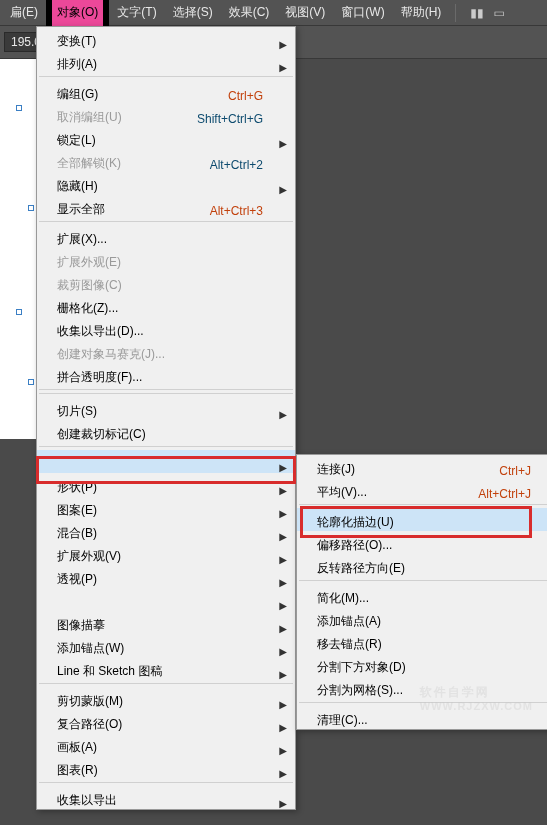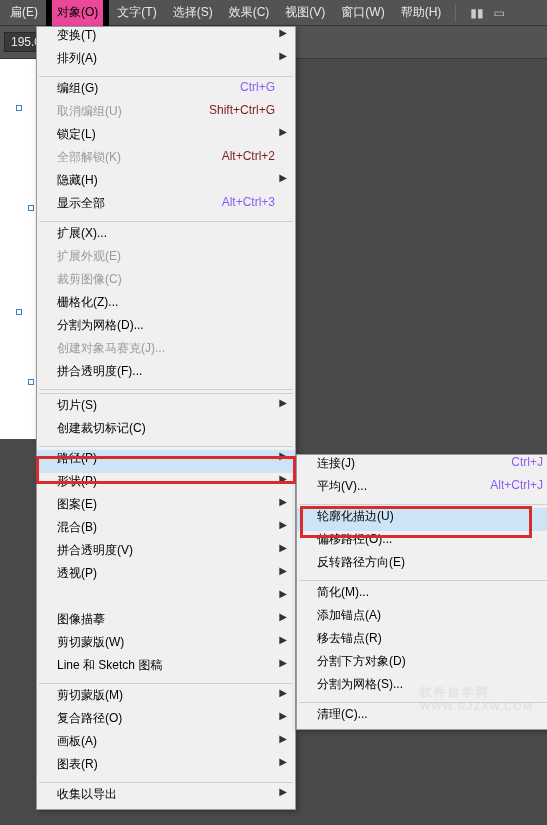--- a/index.html
+++ b/index.html
@@ -10,26 +10,26 @@
 .menubar-sep{width:1px;height:18px;background:#6a6a6a;margin:0 6px}
 .titlebar-icons{display:flex;gap:10px;margin-left:8px;color:#ccc}
 .toolbar{background:#535353;height:33px;display:flex;align-items:center;padding-left:4px;color:#e8e8e8;border-bottom:1px solid #383838}
 .toolbar-val{background:#3a3a3a;padding:2px 6px;border:1px solid #2a2a2a}
 .canvas{position:absolute;top:59px;left:0;right:0;bottom:0;background:#4a4a4a}
 .artboard{position:absolute;top:0;left:0;width:36px;height:380px;background:#fff}
 .circle-handle{position:absolute;width:6px;height:6px;border:1px solid #3b7fc4;background:#fff}
 .dropdown{position:absolute;background:#f0f0f0;border:1px solid #999;box-shadow:2px 2px 6px rgba(0,0,0,.3)}
 .main-menu{top:26px;left:36px;width:260px}
 .submenu{top:454px;left:296px;width:268px}
-.menu-item{display:flex;align-items:flex-start;height:23px;padding:0 20px 0 20px;color:#000;cursor:default;position:relative}
+.menu-item{display:flex;align-items:flex-end;height:23px;padding:0 32px 0 20px;color:#000;cursor:default;position:relative}
 .menu-item.disabled{color:#9a9a9a}
 .menu-item.hover{background:#cde4f7}
 .menu-item .label{flex:1}
-.menu-item .shortcut{color:#8b5cf6;font-size:12px}
-.menu-item.disabled .shortcut{color:#7f1d1d}
+.menu-item .shortcut{color:#c2410c;font-size:12px}
+.menu-item.disabled .shortcut{color:#0c4a6e}
 .menu-item .arrow{position:absolute;right:8px;font-size:10px;color:#333}
 .menu-sep{height:1px;background:#d0d0d0;margin:3px 2px}
 .red-box{position:absolute;border:3px solid #d82c2c;pointer-events:none}
 .red-box.path{top:456px;left:36px;width:260px;height:28px}
 .red-box.outline{top:506px;left:300px;width:232px;height:32px}
 .watermark{position:absolute;bottom:112px;right:14px;color:rgba(200,200,200,.35);font-size:20px;font-weight:bold;letter-spacing:2px;text-align:left;line-height:1.2}
 .watermark .sub{font-size:11px;letter-spacing:1px}
 </style>
 </head>
 <body>
@@ -104,71 +104,70 @@
     <div class="menu-item disabled">
       <span class="label">扩展外观(E)</span>
     </div>
     <div class="menu-item disabled">
       <span class="label">裁剪图像(C)</span>
     </div>
     <div class="menu-item">
       <span class="label">栅格化(Z)...</span>
     </div>
     <div class="menu-item">
-      <span class="label">分割为网格(D)...</span>
+      <span class="label">收集以导出(D)...</span>
     </div>
     <div class="menu-item disabled">
       <span class="label">创建对象马赛克(J)...</span>
     </div>
     <div class="menu-item">
       <span class="label">拼合透明度(F)...</span>
     </div>
     <div class="menu-sep"></div>
     <div class="menu-sep"></div>
     <div class="menu-item">
       <span class="label">切片(S)</span>
       <span class="arrow">▶</span>
     </div>
     <div class="menu-item">
       <span class="label">创建裁切标记(C)</span>
     </div>
     <div class="menu-sep"></div>
     <div class="menu-item hover">
-      <span class="label">路径(P)</span>
       <span class="arrow">▶</span>
     </div>
     <div class="menu-item">
       <span class="label">形状(P)</span>
       <span class="arrow">▶</span>
     </div>
     <div class="menu-item">
       <span class="label">图案(E)</span>
       <span class="arrow">▶</span>
     </div>
     <div class="menu-item">
       <span class="label">混合(B)</span>
       <span class="arrow">▶</span>
     </div>
     <div class="menu-item">
-      <span class="label">拼合透明度(V)</span>
+      <span class="label">扩展外观(V)</span>
       <span class="arrow">▶</span>
     </div>
     <div class="menu-item">
       <span class="label">透视(P)</span>
       <span class="arrow">▶</span>
     </div>
     <div class="menu-item">
       <span class="arrow">▶</span>
     </div>
     <div class="menu-item">
       <span class="label">图像描摹</span>
       <span class="arrow">▶</span>
     </div>
     <div class="menu-item">
-      <span class="label">剪切蒙版(W)</span>
+      <span class="label">添加锚点(W)</span>
       <span class="arrow">▶</span>
     </div>
     <div class="menu-item">
       <span class="label">Line 和 Sketch 图稿</span>
       <span class="arrow">▶</span>
     </div>
     <div class="menu-sep"></div>
     <div class="menu-item">
       <span class="label">剪切蒙版(M)</span>
       <span class="arrow">▶</span>

